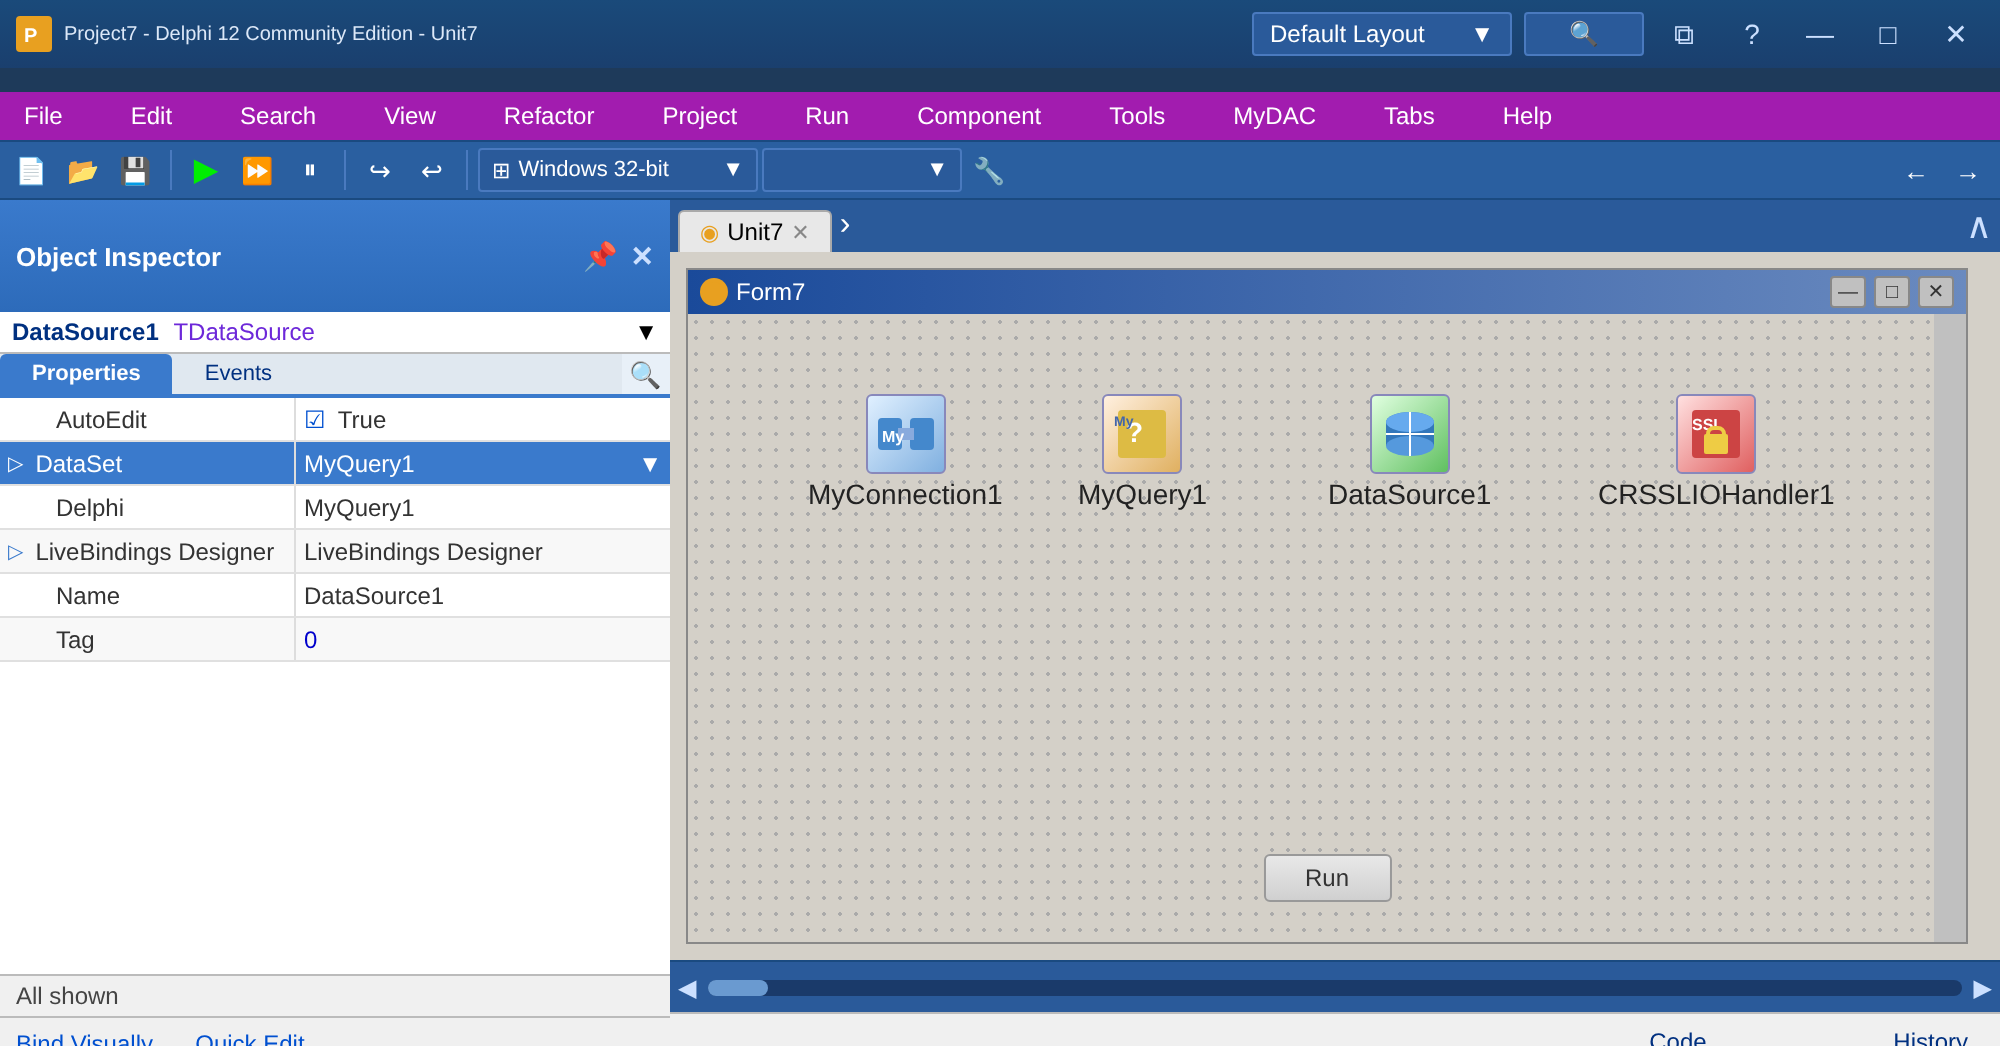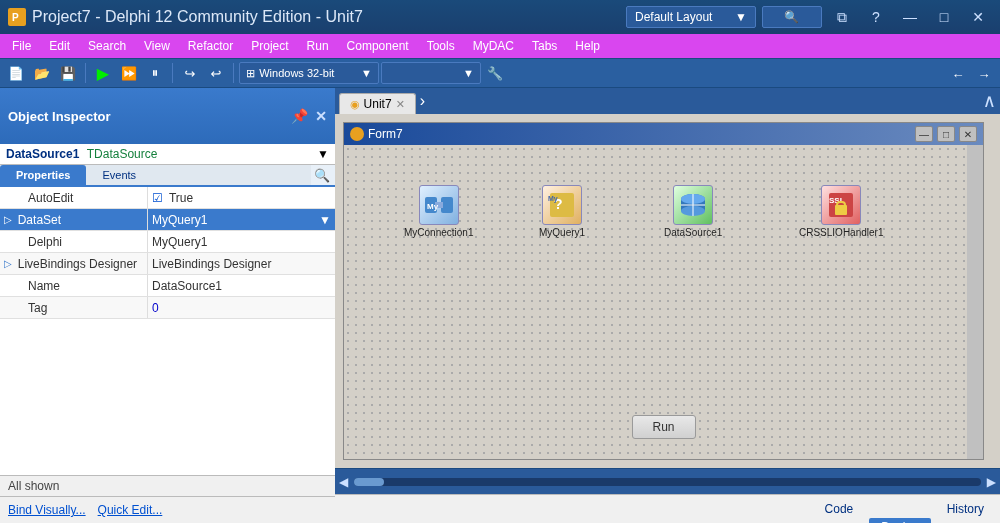--- a/index.html
+++ b/index.html
@@ -9,21 +9,21 @@
     #title-bar {
       height: 34px;
       background: linear-gradient(to bottom, #1a4a7a, #1a3f6e);
       display: flex;
       align-items: center;
       padding: 0 8px;
       color: white;
       gap: 6px;
     }
     #title-bar .app-icon { width: 18px; height: 18px; background: #e8a020; border-radius: 2px; display: flex; align-items: center; justify-content: center; font-size: 10px; font-weight: bold; color: white; flex-shrink: 0; }
-    #title-bar .title-text { font-size: 16px; color: #dce8f8; flex: 1; }
+    #title-bar .title-text { font-size: 10px; color: #dce8f8; flex: 1; }
     #layout-dropdown {
       background: #2a5a9a;
       border: 1px solid #4a7abf;
       color: white;
       padding: 3px 8px;
       border-radius: 2px;
       font-size: 12px;
       display: flex;
       align-items: center;
       gap: 4px;
@@ -38,25 +38,26 @@
       border-radius: 2px;
       display: flex;
       align-items: center;
       justify-content: center;
     }
     .title-btn { width: 28px; height: 22px; display: flex; align-items: center; justify-content: center; color: #cce0ff; font-size: 14px; cursor: pointer; border-radius: 2px; }
 
     
     #menu-bar {
       height: 24px;
-      background: #d946ef;
+      background: #a21caf;
       display: flex;
       align-items: center;
       padding: 0 4px;
-      gap: 2px;
+      gap: 18px;
+      margin-top: 12px;
     }
     .menu-item { padding: 2px 8px; color: white; font-size: 12px; cursor: pointer; border-radius: 2px; }
 
     
     #toolbar {
       height: 30px;
       background: #2a5fa0;
       display: flex;
       align-items: center;
       padding: 0 4px;
@@ -100,21 +101,21 @@
     #oi-object-selector {
       background: white;
       border-bottom: 1px solid #bbb;
       padding: 3px 6px;
       display: flex;
       align-items: center;
       justify-content: space-between;
       font-size: 12px;
     }
     .oi-obj-name { font-weight: bold; color: #003080; }
-    .oi-obj-type { color: #15803d; margin-left: 4px; }
+    .oi-obj-type { color: #6d28d9; margin-left: 4px; }
 
     #oi-tabs {
       display: flex;
       background: #e0e8f0;
       border-bottom: 2px solid #3a7acc;
     }
     .oi-tab {
       padding: 4px 16px;
       font-size: 11px;
       cursor: pointer;
@@ -236,21 +237,21 @@
       width: 40px;
       height: 40px;
       background: linear-gradient(135deg, #e8e8ff, #c8c8ee);
       border: 1px solid #8888bb;
       border-radius: 3px;
       display: flex;
       align-items: center;
       justify-content: center;
       font-size: 20px;
     }
-    .comp-label { font-size: 10px; color: #222; text-align: center; white-space: nowrap; }
+    .comp-label { font-size: 14px; color: #222; text-align: center; white-space: nowrap; }
 
     
     #run-btn {
       position: absolute;
       bottom: 20px;
       left: 50%;
       transform: translateX(-50%);
       background: linear-gradient(to bottom, #e8e8e8, #d0d0d0);
       border: 1px solid #999;
       padding: 4px 20px;

